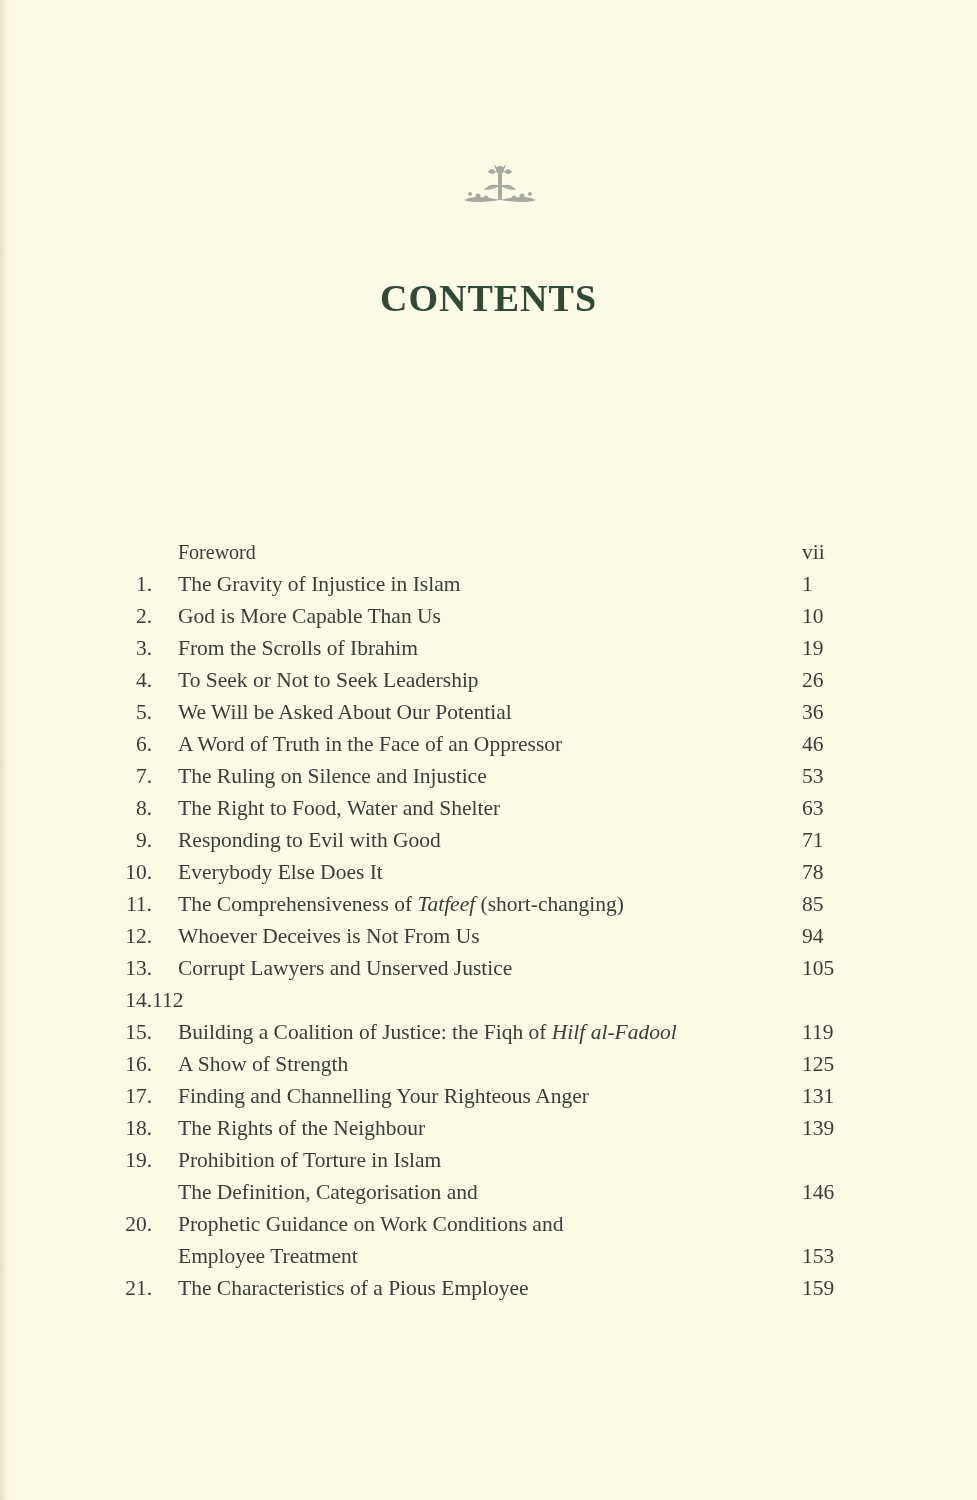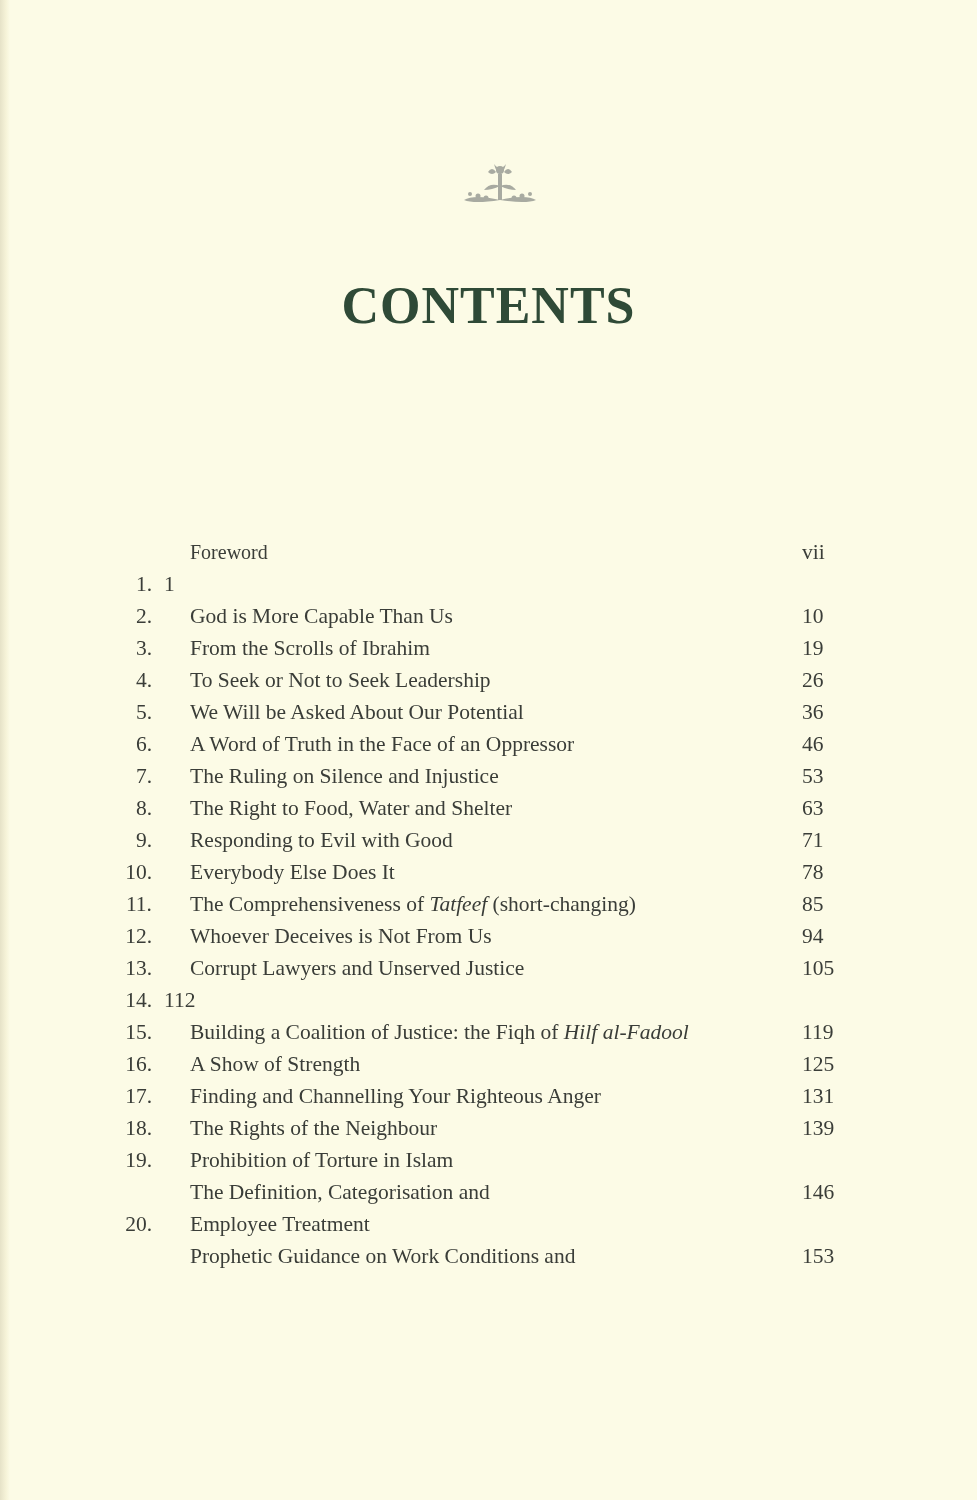--- a/index.html
+++ b/index.html
@@ -14,32 +14,31 @@
     .page-edge {
       position: absolute; left: 0; top: 0; width: 10px; height: 1500px;
       background: linear-gradient(to right, #e6e2c8, #f6f3d8 60%, #fcfbe6);
     }
     .ornament {
       position: absolute; left: 458px; top: 160px; width: 84px; height: 50px;
     }
     .title {
       position: absolute; left: 0; right: 0; top: 276px;
       text-align: center;
-      font-size: 52px; font-weight: bold;
+      font-size: 38px; font-weight: bold;
       letter-spacing: 1px;
       color: #2f4a37;
     }
     .toc {
       position: absolute; left: 110px; top: 536px; width: 762px;
     }
     .row {
       display: flex; align-items: flex-start;
       font-size: 21.5px; line-height: 32px;
       color: #3a3d38;
-      gap: 12px;
     }
     .num { width: 42px; text-align: right; flex-shrink: 0; }
     .label { flex: 1; padding-left: 26px; }
     .page { width: 70px; text-align: left; flex-shrink: 0; }
     .label .line { display: block; }
     .row.two-line .page { align-self: flex-end; }
     .row.foreword .label { font-size: 20px; }
     i { }
   </style>
 </head>
@@ -71,20 +70,21 @@
 
 <div class="toc">
   <div class="row foreword">
     <span class="num"></span>
     <span class="label">Foreword</span>
     <span class="page">vii</span>
   </div>
 
   <div class="row">
       <span class="num">1.</span>
+      <span class="label">The Gravity of Injustice in Islam</span>
       <span class="page">1</span>
     </div>
   <div class="row">
       <span class="num">2.</span>
       <span class="label">God is More Capable Than Us</span>
       <span class="page">10</span>
     </div>
   <div class="row">
       <span class="num">3.</span>
       <span class="label">From the Scrolls of Ibrahim</span>
@@ -168,18 +168,23 @@
       <span class="num">19.</span>
       <span class="label">
         <span class="line">Prohibition of Torture in Islam</span>
         <span class="line">The Definition, Categorisation and</span>
       </span>
       <span class="page">146</span>
     </div>
   <div class="row two-line">
       <span class="num">20.</span>
       <span class="label">
+        <span class="line">Prophetic Guidance on Work Conditions and</span>
         <span class="line">Employee Treatment</span>
-        <span class="line">Prophetic Guidance on Work Conditions and</span>
       </span>
       <span class="page">153</span>
+    </div>
+  <div class="row">
+      <span class="num">21.</span>
+      <span class="label">The Characteristics of a Pious Employee</span>
+      <span class="page">159</span>
     </div>
 </div>
 
 </body></html>

